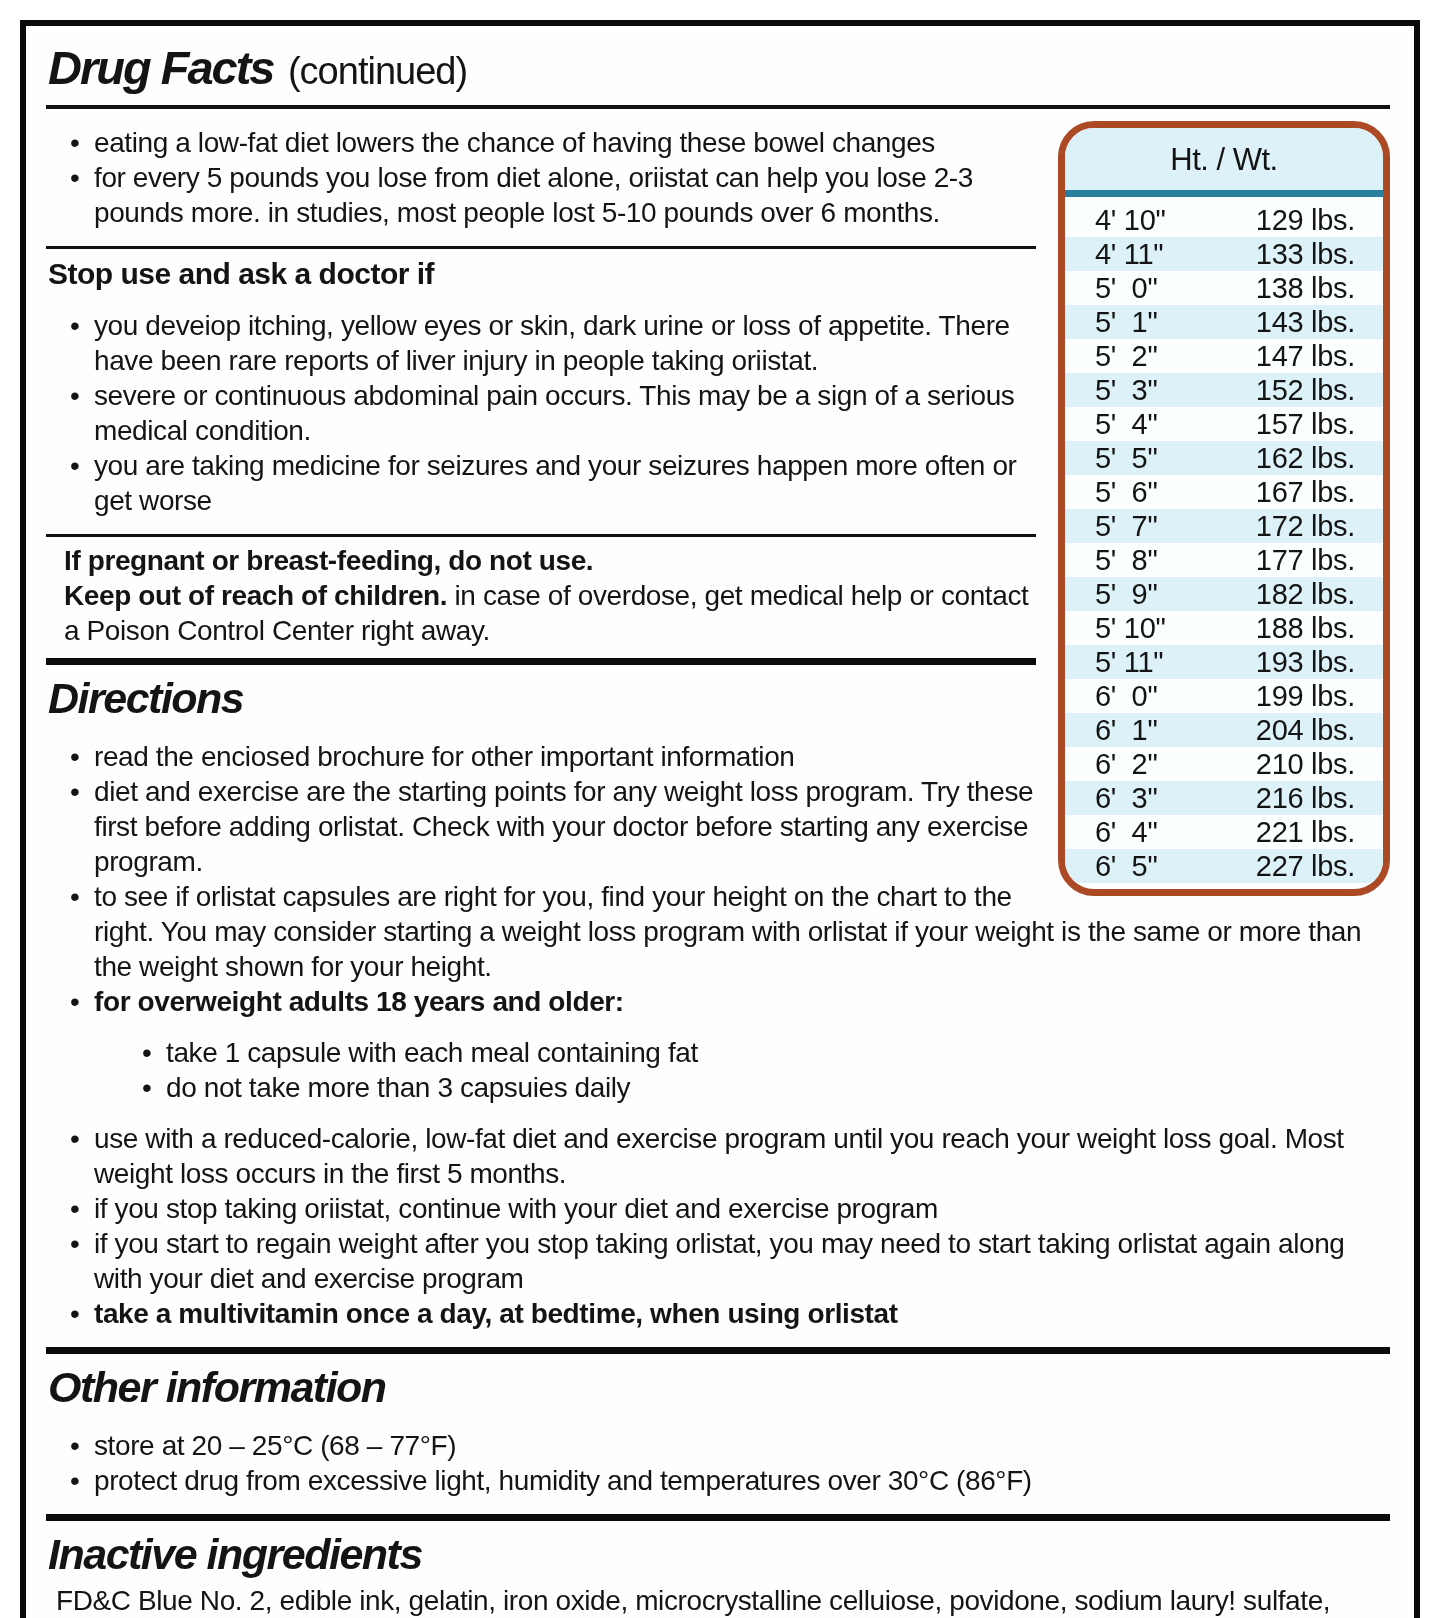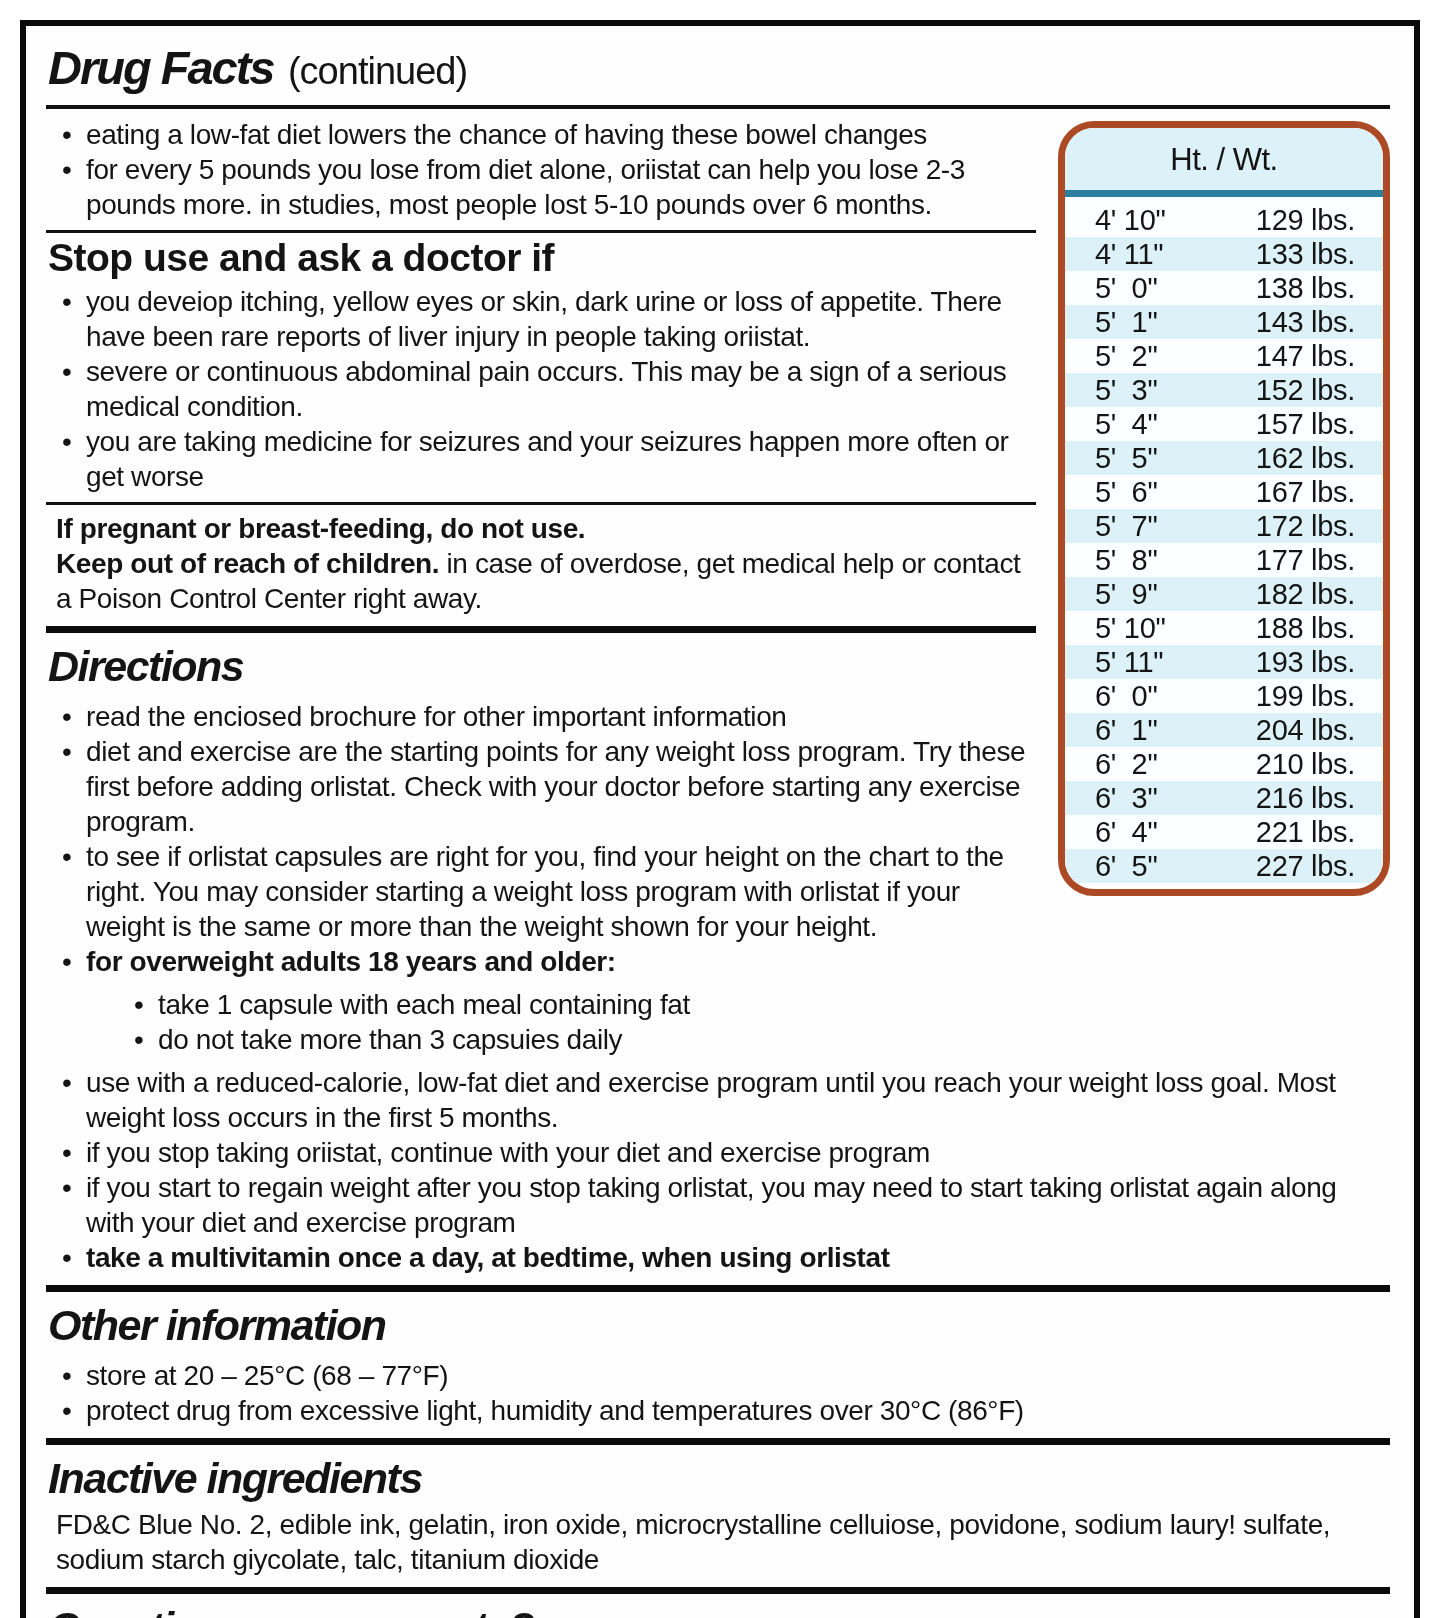--- a/index.html
+++ b/index.html
@@ -16,27 +16,27 @@
   
   .title-row{margin:6px 0 2px 2px;}
   .title-main{font-size:47px;font-weight:bold;font-style:italic;letter-spacing:-2px;}
   .title-suffix{font-size:38px;font-weight:normal;letter-spacing:-1px;margin-left:10px;}
   .rule-title{height:4px;background:#111;margin:10px 0 8px 0;}
   
   .rule-thin{height:3px;background:#111;margin:8px 30px 6px 0;overflow:hidden;}
   .rule-thick{height:7px;background:#0b0b0b;margin:10px 0 8px 0;overflow:hidden;}
   
   .bodytext{font-size:28px;line-height:35px;letter-spacing:-0.4px;}
-  ul.blist{list-style:none;margin:8px;padding:0;}
+  ul.blist{list-style:none;margin:16px;padding:0;}
   ul.blist>li{position:relative;padding-left:32px;margin:0;}
   ul.blist>li::before{content:"\2022";position:absolute;left:8px;top:0;}
   ul.blist ul.sub{margin-left:40px;}
   .bold{font-weight:bold;}
-  .subhead{font-size:39px;font-weight:bold;letter-spacing:-0.5px;margin:2px 0 2px 2px;line-height:37px;}
-  .preg{margin-left:10px;}
+  .subhead{font-size:30px;font-weight:bold;letter-spacing:-0.5px;margin:2px 0 2px 2px;line-height:37px;}
+  .preg{margin-left:18px;}
   .sechead{font-size:43px;font-weight:bold;font-style:italic;letter-spacing:-1.5px;line-height:50px;margin:0 0 4px 2px;}
   .inactive-text{margin-left:10px;}
   .questions-row{margin:2px 0 6px 2px;display:flex;align-items:baseline;}
   .questions-row .mid{font-size:29px;letter-spacing:-0.4px;}
   .questions-row .phone{font-size:29px;font-weight:bold;letter-spacing:-0.4px;}
   
   .htwt{
     float:right;width:332px;box-sizing:border-box;
     border:7px solid var(--tbl-border,#ad4a26);border-radius:36px;
     background:#fcffff;overflow:hidden;

